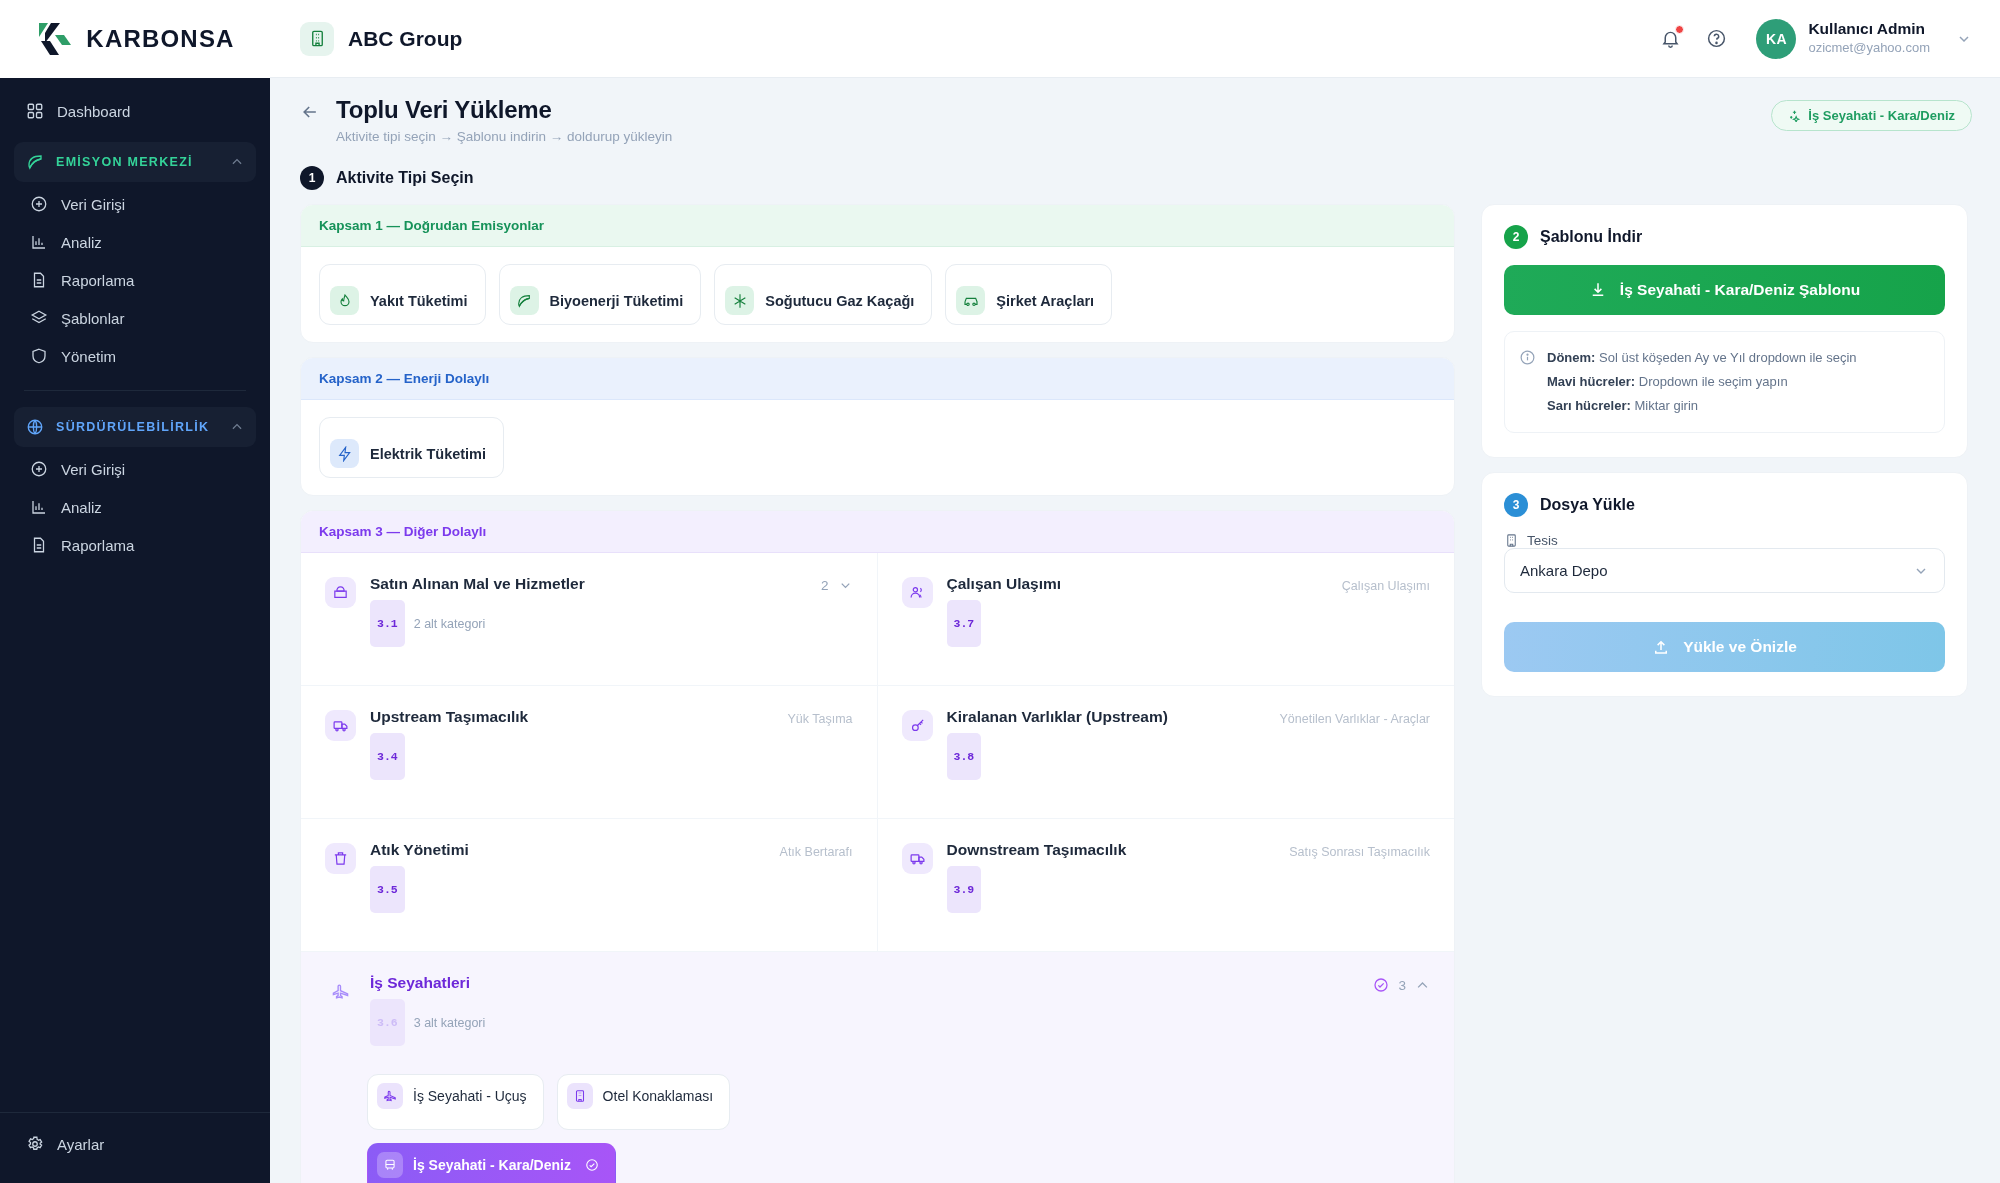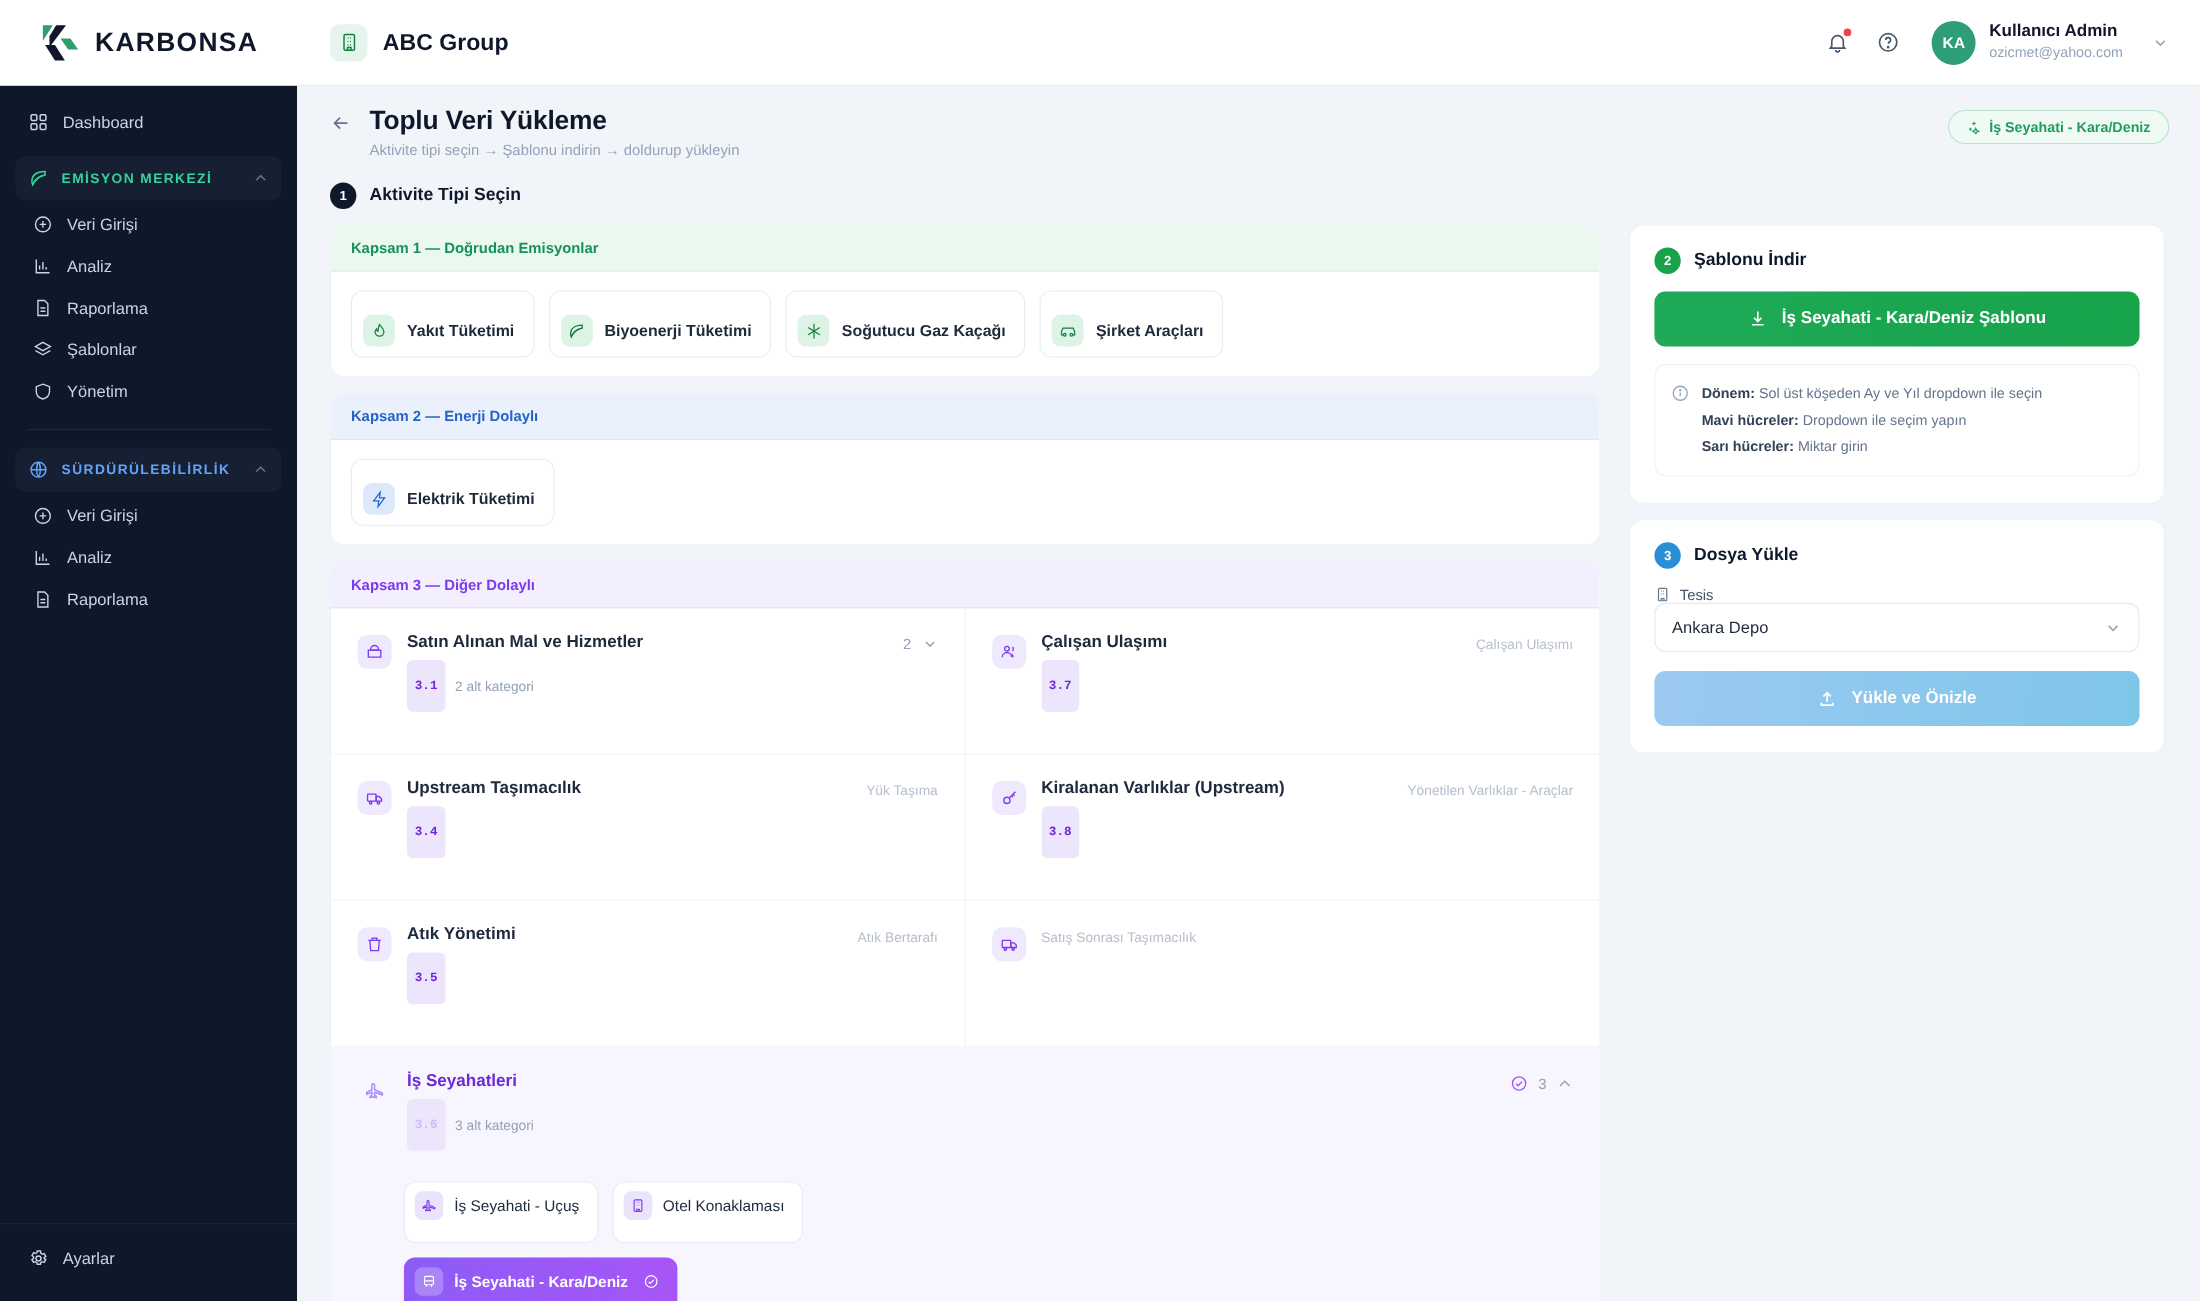--- a/index.html
+++ b/index.html
@@ -220,21 +220,21 @@
     display: flex; align-items: center; cursor: pointer; background: #fff;
   }
   .select-box .chev { margin-left: auto; color: #94a3b8; }
   .dropzone {
     margin-top: 17px; border: 2px dashed #d7dee7; border-radius: 11px;
     padding: 34px 10px 32px 10px; text-align: center; cursor: pointer;
   }
   .dz-title { font-size: 15px; color: #475569; margin-top: 16px; font-weight:500; }
   .dz-sub { font-size: 12.5px; color: #a5b0be; margin-top: 8px; }
   .upload-btn {
-    width: 100%; margin-top: 17px; border: none; border-radius: 10px;
+    width: 100%; margin-top: 29px; border: none; border-radius: 10px;
     background: linear-gradient(95deg,#9cc9f2,#7ec6e8);
     color: #fff; font-size: 15.5px; font-weight: 700;
     padding: 16px 20px; cursor: pointer;
     display: flex; align-items: center; justify-content: center; gap: 13px;
     font-family: "Liberation Sans", sans-serif;
   }
 </style>
 </head>
 <body>
 
@@ -573,20 +573,26 @@
 
               <div class="g3cell">
                 <span class="g3-ic">
                     <svg width="17" height="17" viewBox="0 0 24 24" fill="none" stroke="#7c3aed" stroke-width="1.7">
                       <rect x="3" y="7" width="11" height="9" rx="1"></rect>
                       <path d="M14 10h4l3 3v3h-7z"></path>
                       <circle cx="7" cy="18" r="1.6"></circle>
                       <circle cx="17" cy="18" r="1.6"></circle>
                     </svg>
                   </span>
+                <div class="g3-main">
+                  <div class="g3-title">Downstream Taşımacılık</div>
+                  <div class="g3-meta">
+                    <span class="code-badge">3.9</span>
+                  </div>
+                </div>
                 <div class="g3-right">Satış Sonrası Taşımacılık</div>
               </div>
 
               <div class="g3cell full">
                 <div class="travel-head">
                   <span class="g3-ic" style="background:transparent">
                       <svg width="19" height="19" viewBox="0 0 24 24" fill="none" stroke="#a78bfa" stroke-width="1.7">
                         <path d="M21 15l-9-4V5.5a1.5 1.5 0 10-3 0V11l-6 3v2l6-2v3l-2 1.5V20l3.5-1 3.5 1v-1.5L12 17v-3l9 3z"></path>
                       </svg>
                     </span>

